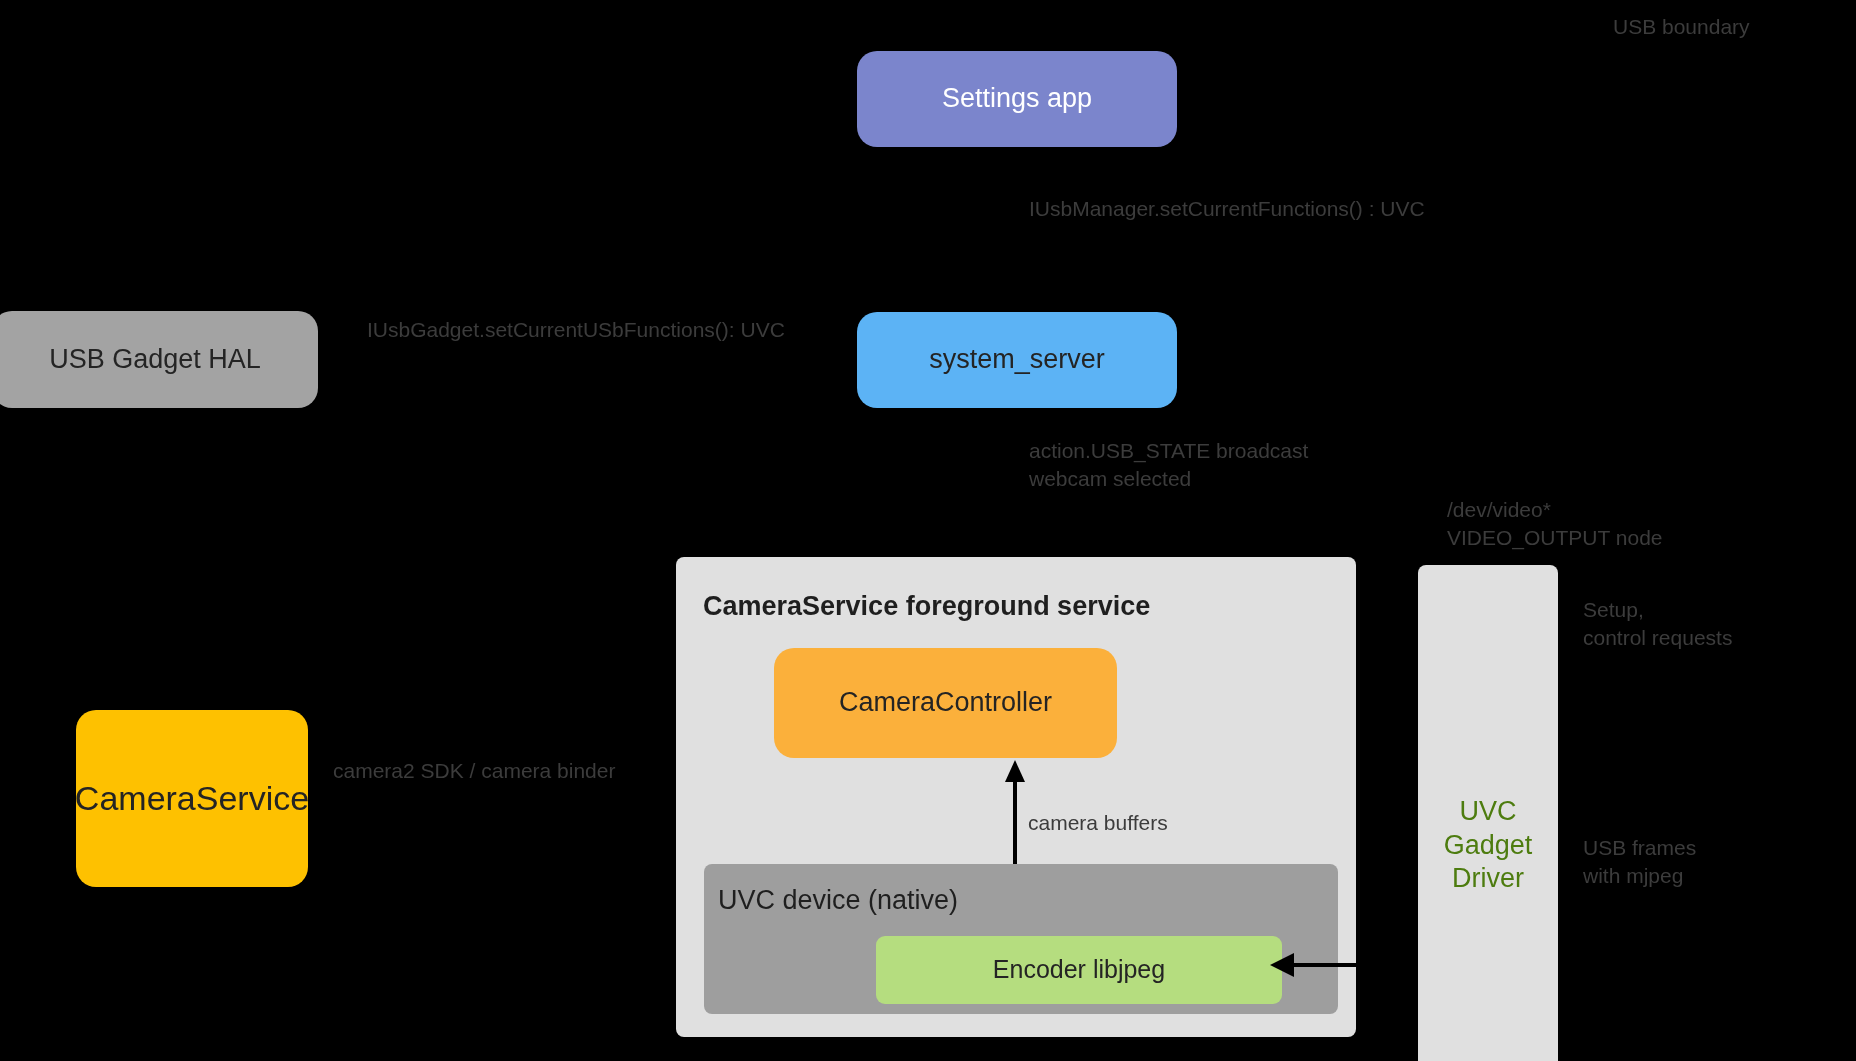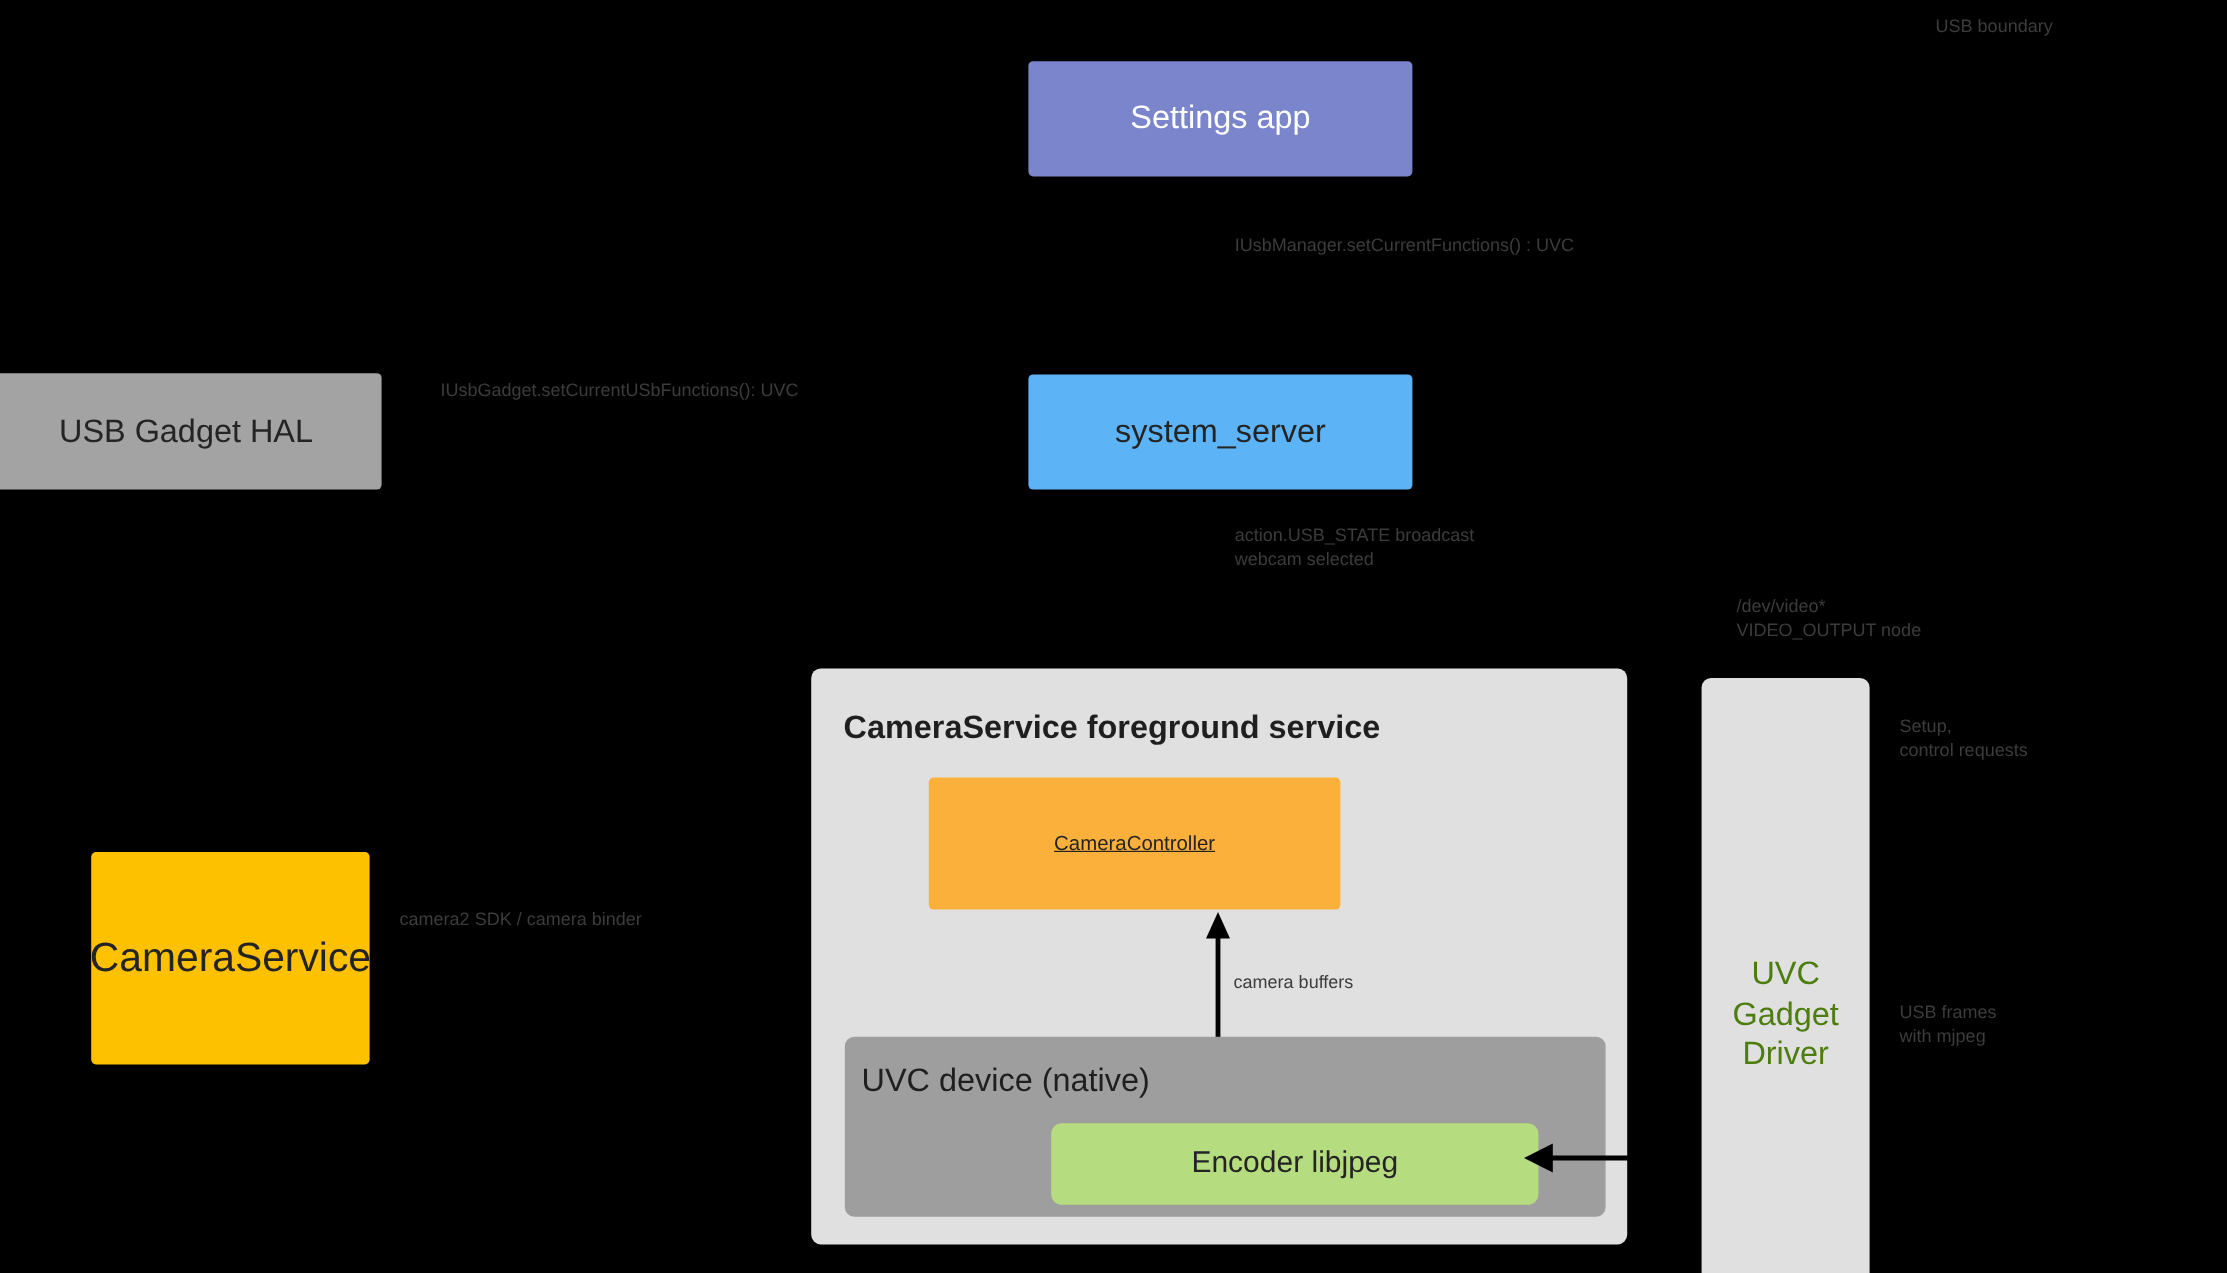--- a/index.html
+++ b/index.html
@@ -12,32 +12,32 @@
     width: 1856px;
     height: 1061px;
     background: #000000;
     font-family: "Liberation Sans", sans-serif;
     overflow: hidden;
   }
 
   .box {
     position: absolute;
     box-sizing: border-box;
-    border-radius: 4px;
+    border-radius: 20px;
     display: flex;
     align-items: center;
     justify-content: center;
     text-align: center;
     line-height: 1.25;
   }
 
   .lbl {
     position: absolute;
     color: #3c3c3c;
-    font-size: 15px;
+    font-size: 21px;
     line-height: 1.33;
     white-space: pre-line;
   }
 
   
   #settings-app {
     left: 857px; top: 51px; width: 320px; height: 96px;
     background: #7b85cc;
     color: #ffffff;
     font-size: 27px;
@@ -72,22 +72,21 @@
     position: absolute;
     left: 27px; top: 33px;
     font-size: 27px;
     font-weight: bold;
     color: #1f1f1f;
   }
   #camera-controller {
     left: 774px; top: 648px; width: 343px; height: 110px;
     background: #fbb03b;
     color: #242424;
-    font-size: 17px;
-    text-decoration: underline;
+    font-size: 27px;
   }
   #uvc-device {
     left: 704px; top: 864px; width: 634px; height: 150px;
     background: #9e9e9e;
     border-radius: 8px;
     display: block;
   }
   #uvc-device-title {
     position: absolute;
     left: 14px; top: 20px;

